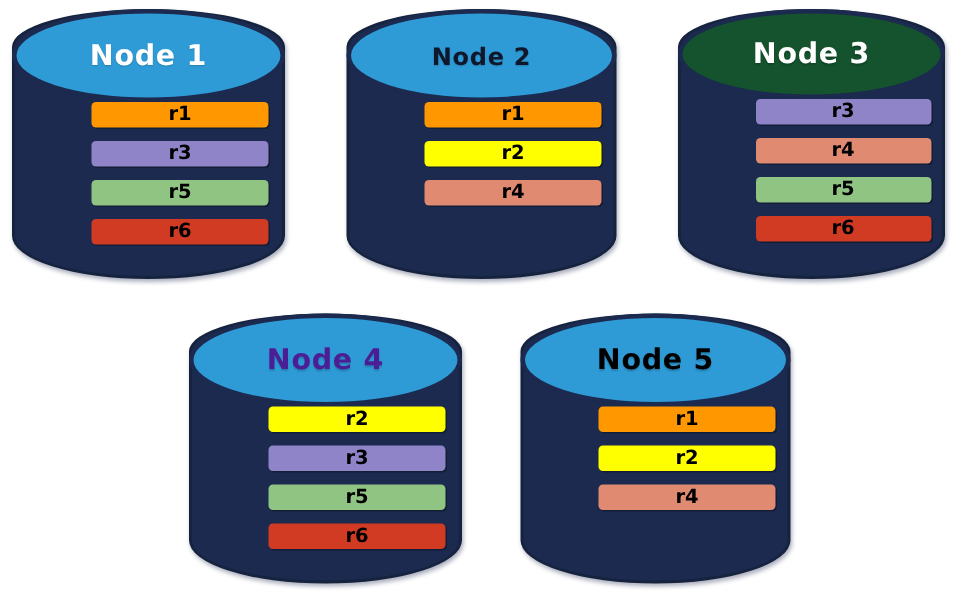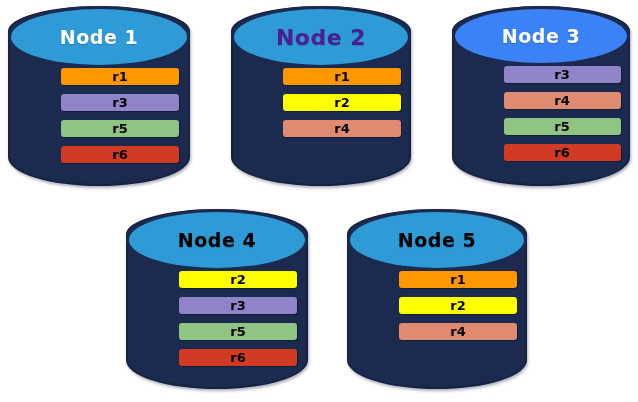--- a/index.html
+++ b/index.html
@@ -110,58 +110,58 @@
           <span class="record-label" style="font-size: 13px; color: rgb(0, 0, 0);">r5</span>
         </div>
         <div class="record-bar" style="width: 118px; height: 17px; background: rgb(209, 59, 35);">
           <span class="record-label" style="font-size: 13px; color: rgb(0, 0, 0);">r6</span>
         </div>
       </div>
     </div>
     <div class="node" style="left: 231px; top: 6px; width: 180px; height: 180px;">
       <div class="cyl-body" style="background: rgb(27, 42, 78); border-color: rgb(22, 35, 63);"></div>
       <div class="cyl-top" style="height: 62px; background: rgb(46, 155, 214); border-color: rgb(27, 42, 78);">
-        <div class="node-title" style="font-size: 22px; color: #4c1d95;">Node  2</div>
+        <div class="node-title" style="font-size: 16px; color: #0f172a;">Node  2</div>
       </div>
       <div class="records" style="top: 62px; gap: 9px;">
         <div class="record-bar" style="width: 118px; height: 17px; background: rgb(255, 152, 0);">
           <span class="record-label" style="font-size: 13px; color: rgb(0, 0, 0);">r1</span>
         </div>
         <div class="record-bar" style="width: 118px; height: 17px; background: rgb(255, 255, 0);">
           <span class="record-label" style="font-size: 13px; color: rgb(0, 0, 0);">r2</span>
         </div>
         <div class="record-bar" style="width: 118px; height: 17px; background: rgb(224, 138, 114);">
           <span class="record-label" style="font-size: 13px; color: rgb(0, 0, 0);">r4</span>
         </div>
       </div>
     </div>
     <div class="node" style="left: 452px; top: 6px; width: 178px; height: 180px;">
       <div class="cyl-body" style="background: rgb(27, 42, 78); border-color: rgb(22, 35, 63);"></div>
-      <div class="cyl-top" style="height: 60px; background: #3b82f6; border-color: rgb(27, 42, 78);">
+      <div class="cyl-top" style="height: 60px; background: #14532d; border-color: rgb(27, 42, 78);">
         <div class="node-title" style="font-size: 19px; color: rgb(255, 255, 255);">Node  3</div>
       </div>
       <div class="records" style="top: 60px; gap: 9px;">
         <div class="record-bar" style="width: 117px; height: 17px; background: rgb(144, 132, 200);">
           <span class="record-label" style="font-size: 13px; color: rgb(0, 0, 0);">r3</span>
         </div>
         <div class="record-bar" style="width: 117px; height: 17px; background: rgb(224, 138, 114);">
           <span class="record-label" style="font-size: 13px; color: rgb(0, 0, 0);">r4</span>
         </div>
         <div class="record-bar" style="width: 117px; height: 17px; background: rgb(144, 196, 131);">
           <span class="record-label" style="font-size: 13px; color: rgb(0, 0, 0);">r5</span>
         </div>
         <div class="record-bar" style="width: 117px; height: 17px; background: rgb(209, 59, 35);">
           <span class="record-label" style="font-size: 13px; color: rgb(0, 0, 0);">r6</span>
         </div>
       </div>
     </div>
     <div class="node" style="left: 126px; top: 209px; width: 182px; height: 180px;">
       <div class="cyl-body" style="background: rgb(27, 42, 78); border-color: rgb(22, 35, 63);"></div>
       <div class="cyl-top" style="height: 62px; background: rgb(46, 155, 214); border-color: rgb(27, 42, 78);">
-        <div class="node-title" style="font-size: 19px; color: #000000;">Node  4</div>
+        <div class="node-title" style="font-size: 19px; color: #4c1d95;">Node  4</div>
       </div>
       <div class="records" style="top: 62px; gap: 9px;">
         <div class="record-bar" style="width: 118px; height: 17px; background: rgb(255, 255, 0);">
           <span class="record-label" style="font-size: 13px; color: rgb(0, 0, 0);">r2</span>
         </div>
         <div class="record-bar" style="width: 118px; height: 17px; background: rgb(144, 132, 200);">
           <span class="record-label" style="font-size: 13px; color: rgb(0, 0, 0);">r3</span>
         </div>
         <div class="record-bar" style="width: 118px; height: 17px; background: rgb(144, 196, 131);">
           <span class="record-label" style="font-size: 13px; color: rgb(0, 0, 0);">r5</span>

